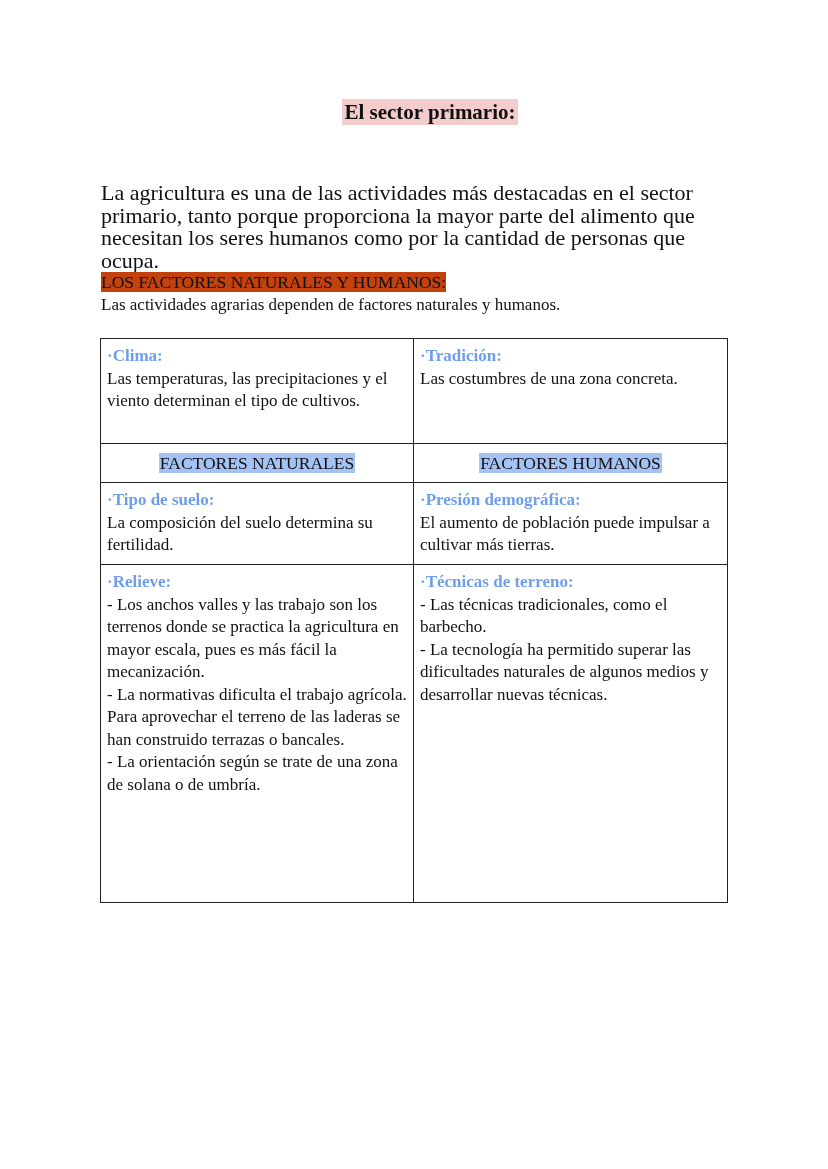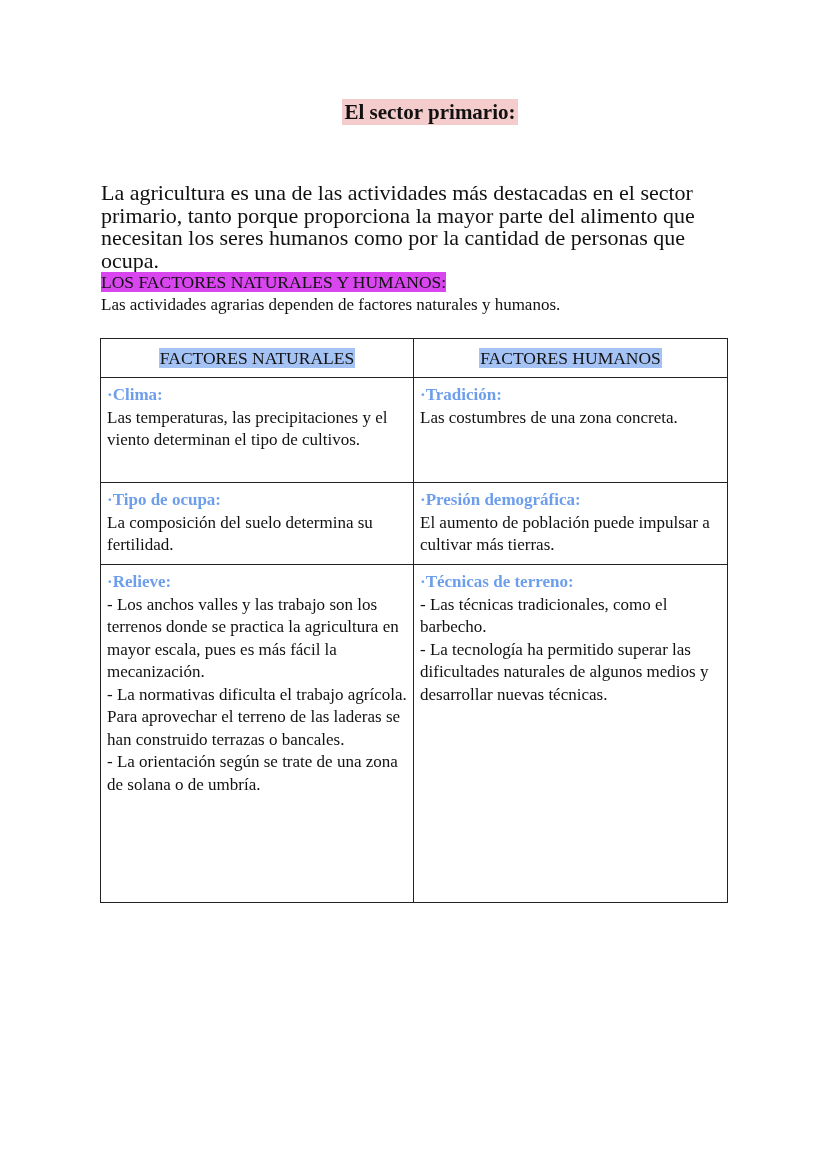--- a/index.html
+++ b/index.html
@@ -2,21 +2,21 @@
 <html><head>
 <meta charset="utf-8">
 <style>
   html, body { margin: 0; padding: 0; background: #ffffff; }
   body { width: 828px; height: 1169px; position: relative; overflow: hidden;
          font-family: "Liberation Serif", "DejaVu Serif", serif; color: #111; }
   .title { position: absolute; top: 100px; left: 16px; width: 828px; text-align: center; }
   .title span { background: #f4cccc; font-weight: bold; font-size: 21px; padding: 1px 2px; }
   .intro { position: absolute; top: 182px; left: 101px; width: 640px; font-size: 22px; line-height: 22.5px; }
   .section-heading { position: absolute; top: 271px; left: 101px; font-size: 17.5px; line-height: 22px; }
-  .section-heading span { background: #d946ef; }
+  .section-heading span { background: #c2410c; }
   .section-sub { position: absolute; top: 294px; left: 101px; font-size: 17px; line-height: 22px; }
   table.factors { position: absolute; top: 338px; left: 100px; width: 627px; border-collapse: collapse; table-layout: fixed; }
   table.factors td, table.factors th { border: 1.5px solid #222; vertical-align: top; padding: 6px 6px 4px 6px;
      font-size: 17px; line-height: 22.5px; font-weight: normal; text-align: left; }
   table.factors th { text-align: center; height: 26px; padding: 6px; vertical-align: middle; font-size: 17.5px; }
   table.factors th span { background: #a4c2f4; padding: 0 1px; }
   .cell-title { color: #6d9eeb; font-weight: bold; }
   b { font-weight: normal; }
 </style>
 </head>
@@ -32,37 +32,37 @@
   <span>LOS FACTORES NATURALES Y HUMANOS:</span>
 </div>
 <div class="section-sub"><span>Las </span><b>actividades agrarias</b><span> dependen de factores naturales y humanos.</span></div>
 
 <table class="factors">
   <colgroup>
       <col style="width:313px">
       <col style="width:314px">
     </colgroup>
   <tbody>
-      <tr>
-    <th><span>FACTORES NATURALES</span></th>
-    <th><span>FACTORES HUMANOS</span></th>
-  </tr>
-  <tr style="height:105px">
+      <tr style="height:105px">
     <td>
       <div class="cell-title">·Clima:</div>
       <div><span>Las </span><b>temperaturas,</b><span> las </span><b>precipitaciones</b><span> y el </span><b>viento</b><span> determinan el tipo de cultivos.</span></div>
     </td>
     <td>
       <div class="cell-title">·Tradición:</div>
       <div><span>Las </span><b>costumbres</b><span> de una zona concreta.</span></div>
     </td>
   </tr>
+  <tr>
+    <th><span>FACTORES NATURALES</span></th>
+    <th><span>FACTORES HUMANOS</span></th>
+  </tr>
   <tr style="height:82px">
     <td>
-      <div class="cell-title">·Tipo de ocupa:</div>
+      <div class="cell-title">·Tipo de suelo:</div>
       <div><span>La composición del suelo determina su </span><b>fertilidad.</b></div>
     </td>
     <td>
       <div class="cell-title">·Presión demográfica:</div>
       <div><span>El </span><b>aumento de población</b><span> puede impulsar a cultivar más tierras.</span></div>
     </td>
   </tr>
   <tr style="height:338px">
     <td>
       <div class="cell-title">·Relieve:</div>

